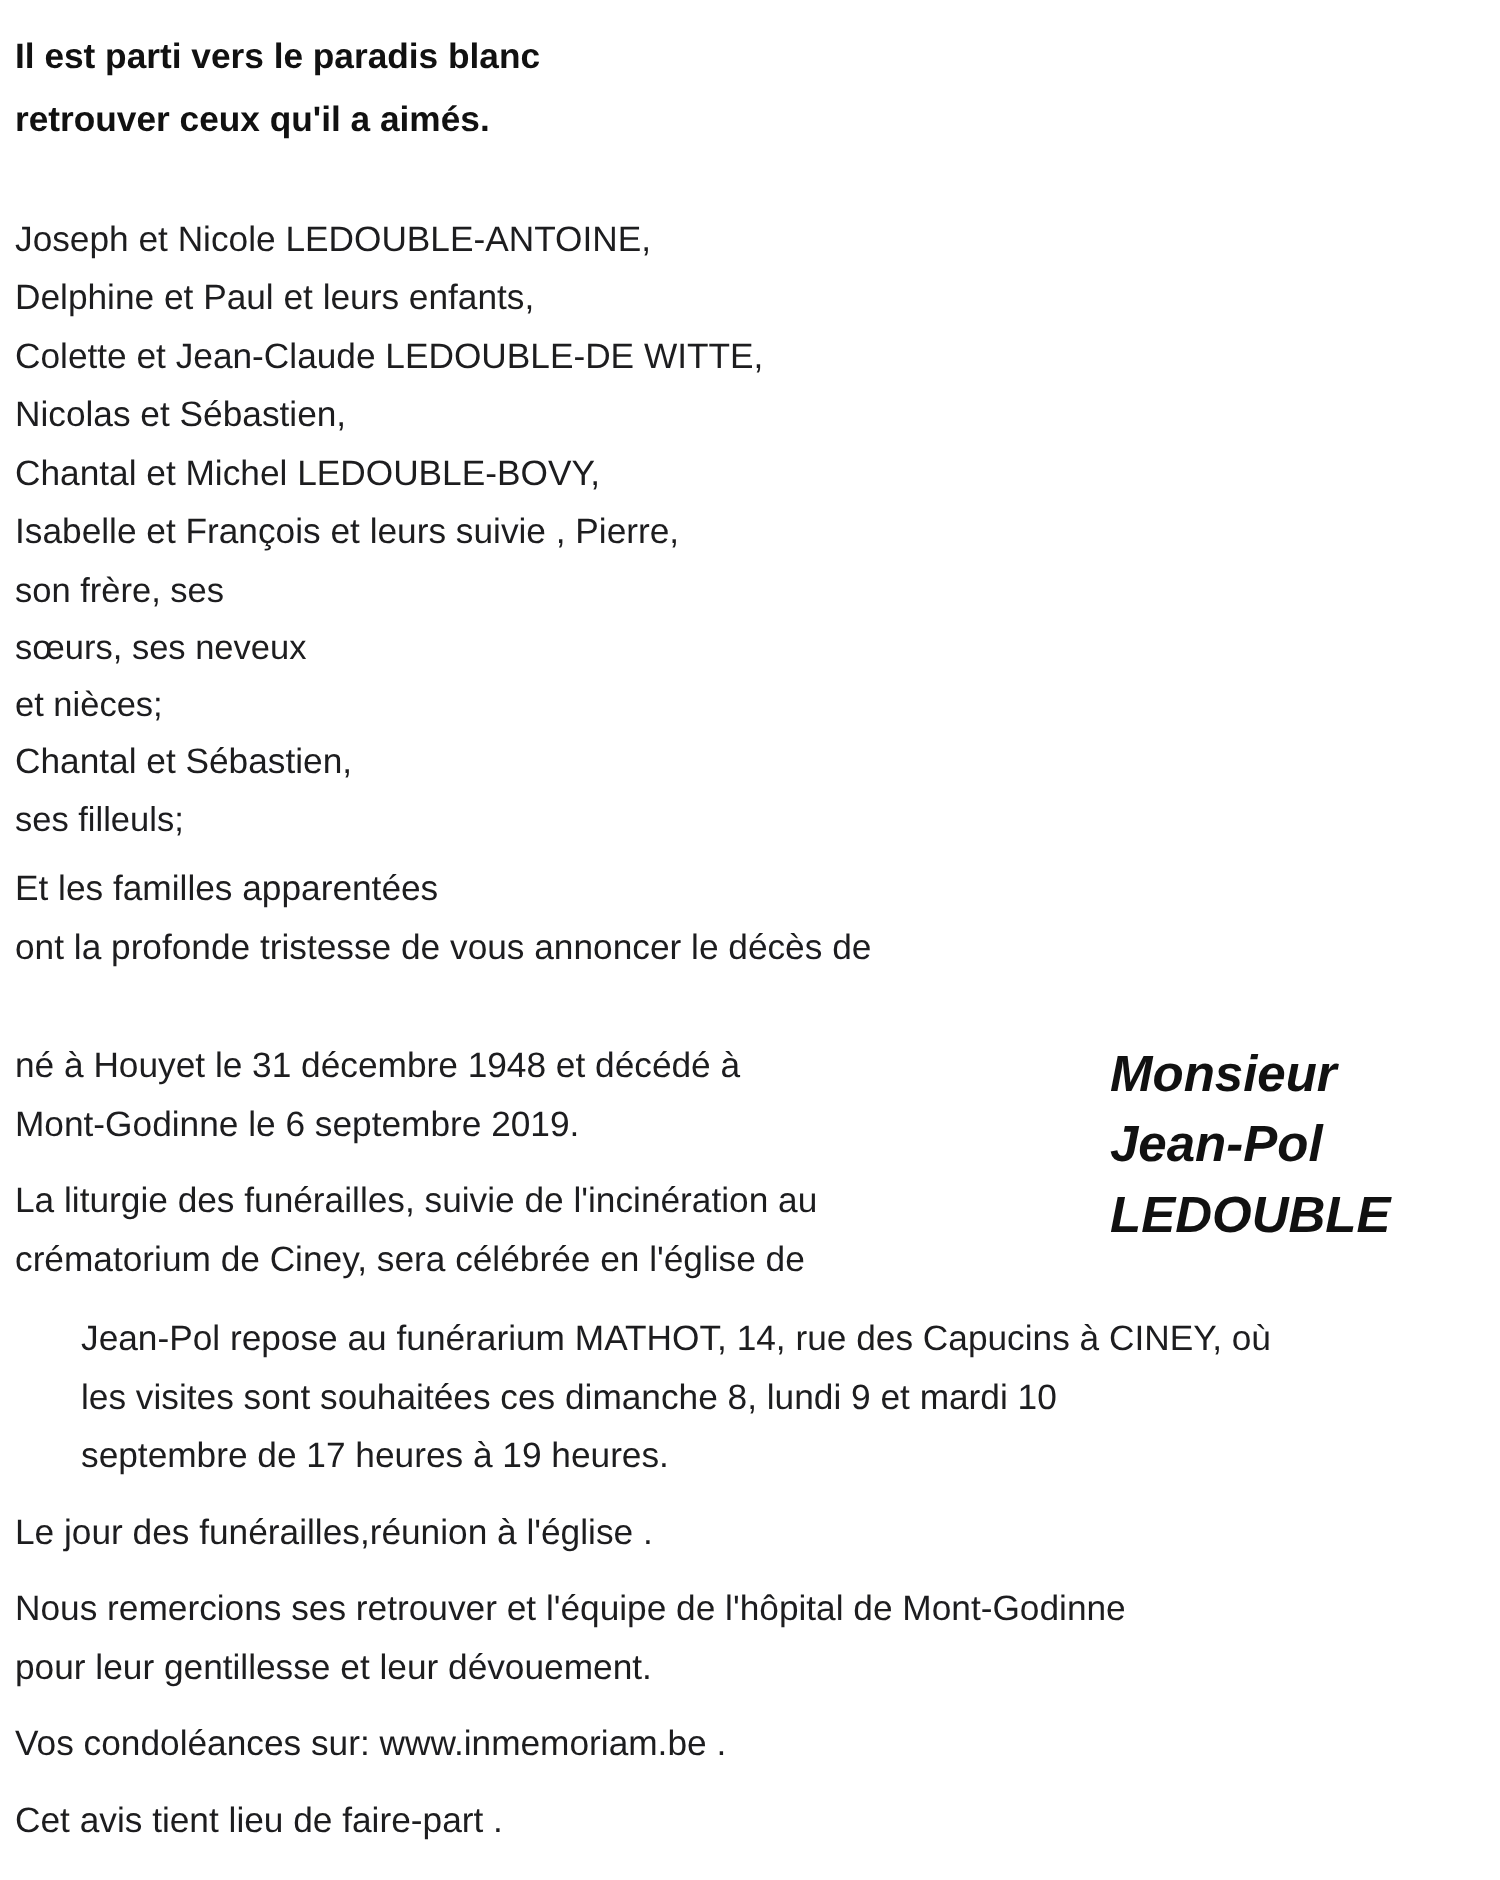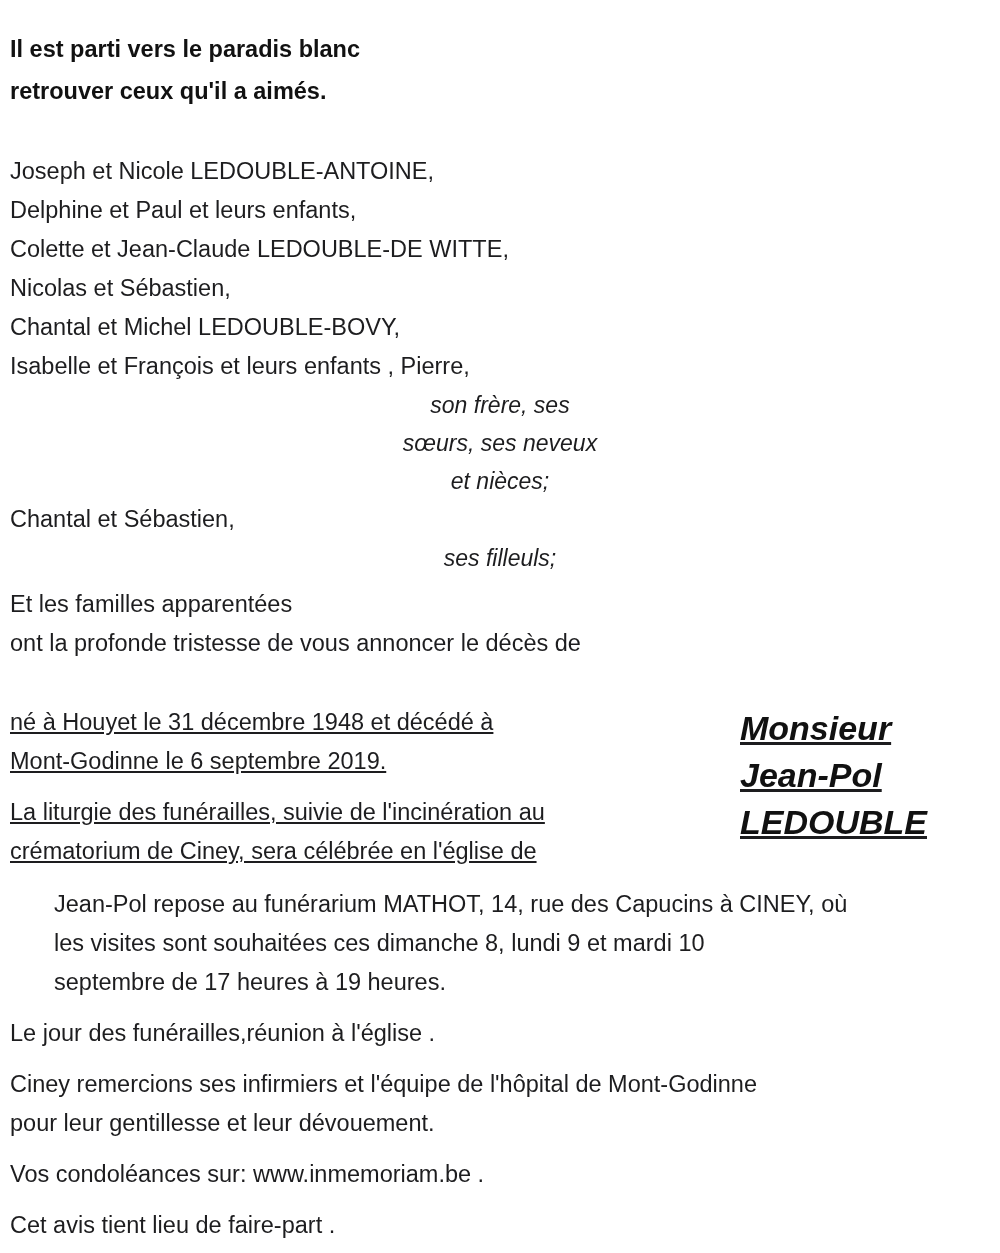--- a/index.html
+++ b/index.html
@@ -5,49 +5,47 @@
   * { margin: 0; padding: 0; box-sizing: border-box; }
   html, body {
     background: #ffffff;
     font-family: "Liberation Sans", "DejaVu Sans", sans-serif;
     color: #1d1d1f;
   }
   .page {
     width: 1000px;
     height: 1253px;
     background: #ffffff;
-    padding: 28px 10px 10px 10px;
+    padding: 16px 10px 10px 10px;
     overflow: hidden;
   }
   .line {
     font-size: 23.5px;
     line-height: 39px;
     white-space: nowrap;
   }
   .header .line {
     font-weight: 700;
     font-size: 23.5px;
     line-height: 42px;
     color: #111;
   }
   .block { margin: 0; }
   .gap-lg { height: 40px; }
   .right-italic {
-    text-align: center;
-    font-style: italic;
+    text-align: left;
   }
   .right-italic .line {
     font-size: 23px;
     line-height: 38px;
   }
   .two-col {
     display: flex;
     flex-direction: row;
     align-items: flex-start;
-    text-decoration: underline;
   }
   .two-col .left-col {
     width: 730px;
     flex: 0 0 auto;
   }
   .two-col .right-col {
     flex: 1 1 auto;
     padding-top: 2px;
   }
   .deceased-name .line {
@@ -71,21 +69,21 @@
   </div>
 
   <div class="gap-lg"></div>
 
   <div class="block">
     <div class="line">Joseph et Nicole LEDOUBLE-ANTOINE,</div>
     <div class="line">Delphine et Paul et leurs enfants,</div>
     <div class="line">Colette et Jean-Claude LEDOUBLE-DE WITTE,</div>
     <div class="line">Nicolas et Sébastien,</div>
     <div class="line">Chantal et Michel LEDOUBLE-BOVY,</div>
-    <div class="line">Isabelle et François et leurs enfants , Pierre,</div>
+    <div class="line">Isabelle et François et leurs suivie , Pierre,</div>
   </div>
 
   <div class="block right-italic">
     <div class="line">son frère, ses</div>
     <div class="line">sœurs, ses neveux</div>
     <div class="line">et nièces;</div>
   </div>
 
   <div class="block">
     <div class="line">Chantal et Sébastien,</div>
@@ -123,21 +121,21 @@
     <div class="line">Jean-Pol repose au funérarium MATHOT, 14, rue des Capucins à CINEY, où</div>
     <div class="line">les visites sont souhaitées ces dimanche 8, lundi 9 et mardi 10</div>
     <div class="line">septembre de 17 heures à 19 heures.</div>
   </div>
 
   <div class="para">
     <div class="line">Le jour des funérailles,réunion à l'église .</div>
   </div>
 
   <div class="para">
-    <div class="line">Ciney remercions ses infirmiers et l'équipe de l'hôpital de Mont-Godinne</div>
+    <div class="line">Nous remercions ses retrouver et l'équipe de l'hôpital de Mont-Godinne</div>
     <div class="line">pour leur gentillesse et leur dévouement.</div>
   </div>
 
   <div class="para">
     <div class="line">Vos condoléances sur: www.inmemoriam.be .</div>
   </div>
 
   <div class="para">
     <div class="line">Cet avis tient lieu de faire-part .</div>
   </div>

